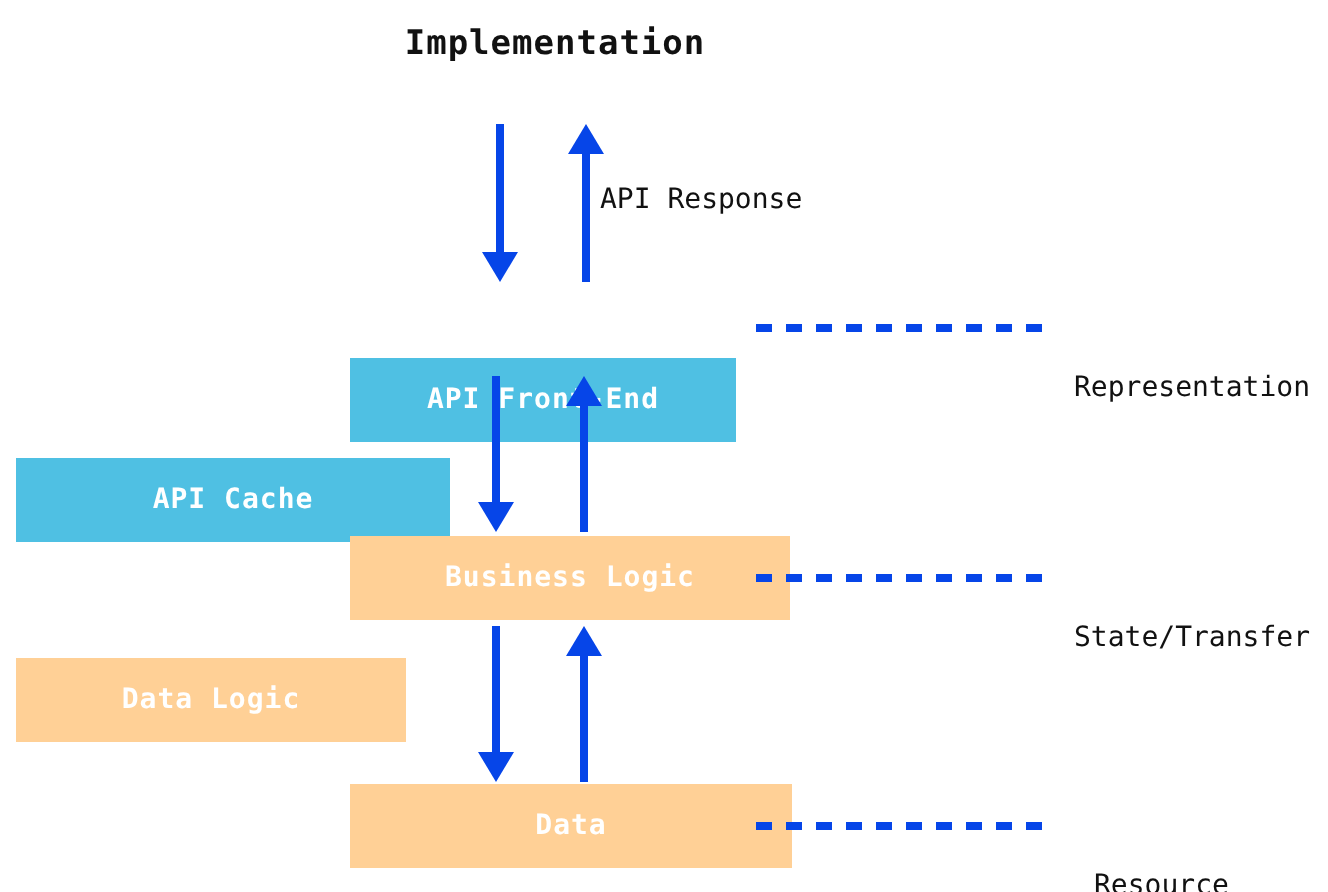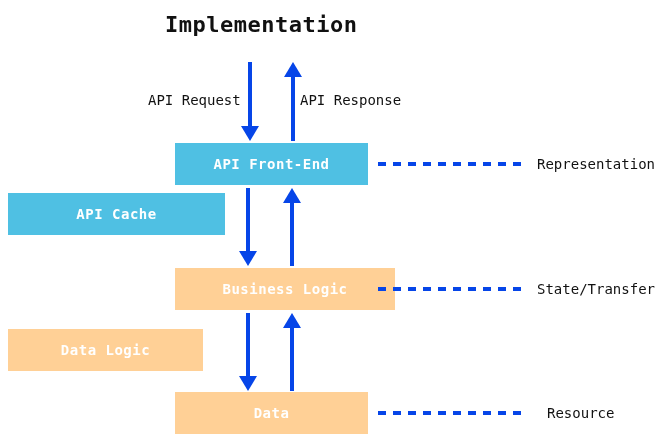--- a/index.html
+++ b/index.html
@@ -15,21 +15,22 @@
   .canvas{
     position:relative;
     width:664px;
     height:446px;
     background:#ffffff;
     overflow:hidden;
   }
   .title{
     position:absolute;
     left:165px; top:12px; width:225px;
-    font-size:22px;
+    text-align:center;
+    font-size:17px;
     font-weight:bold;
     color:var(--text-dark);
     letter-spacing:0.5px;
   }
   .flow-label{
     position:absolute;
     font-size:14px;
     color:var(--text-dark);
     white-space:nowrap;
   }
@@ -38,21 +39,21 @@
     height:42px;
     display:flex;
     align-items:center;
     justify-content:center;
     color:#ffffff;
     font-size:14px;
     font-weight:bold;
     letter-spacing:0.5px;
     white-space:nowrap;
   }
-  .box.cyan{background:var(--cyan);}
+  .box.cyan{background:var(--cyan);margin-top:36px;}
   .box.peach{background:var(--peach);}
   .box.gray{background:var(--gray);}
 
   .arrow{
     position:absolute;
     width:20px;
     display:flex;
     flex-direction:column;
     align-items:center;
   }
@@ -79,30 +80,30 @@
     height:4px;
     background:repeating-linear-gradient(90deg,
       var(--arrow-blue) 0px, var(--arrow-blue) 8px,
       transparent 8px, transparent 15px);
   }
   .layer-label{
     position:absolute;
     font-size:14px;
     color:var(--text-dark);
     white-space:nowrap;
+    margin-top:30px;
   }
 </style>
 </head>
 <body>
 
 <div class="canvas">
 
   <div class="title">Implementation</div>
 
-  <div class="flow-label" style="left:148px; top:92px;">API Request</div>
   <div class="flow-label" style="left:300px; top:92px;">API Response</div>
 
   <div class="arrow" style="left:240px; top:62px; height:79px;">
     <div class="shaft"></div>
     <div class="head-down"></div>
   </div>
   <div class="arrow" style="left:283px; top:62px; height:79px;">
     <div class="head-up"></div>
     <div class="shaft"></div>
   </div>
@@ -133,18 +134,18 @@
 
   <div class="arrow" style="left:238px; top:313px; height:78px;">
     <div class="shaft"></div>
     <div class="head-down"></div>
   </div>
   <div class="arrow" style="left:282px; top:313px; height:78px;">
     <div class="head-up"></div>
     <div class="shaft"></div>
   </div>
 
-  <div class="box peach" style="left:175px; top:392px; width:193px;">Data</div>
+  <div class="box peach" style="left:175px; top:392px; width:221px;">Data</div>
 
   <div class="dash-line" style="left:378px; top:411px;"></div>
   <div class="layer-label" style="left:547px; top:405px;">Resource</div>
 
 </div>
 
 </body></html>

